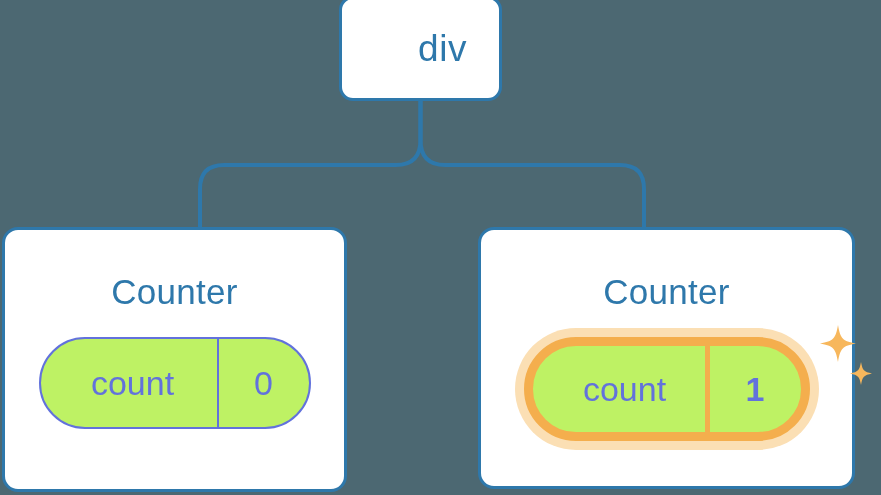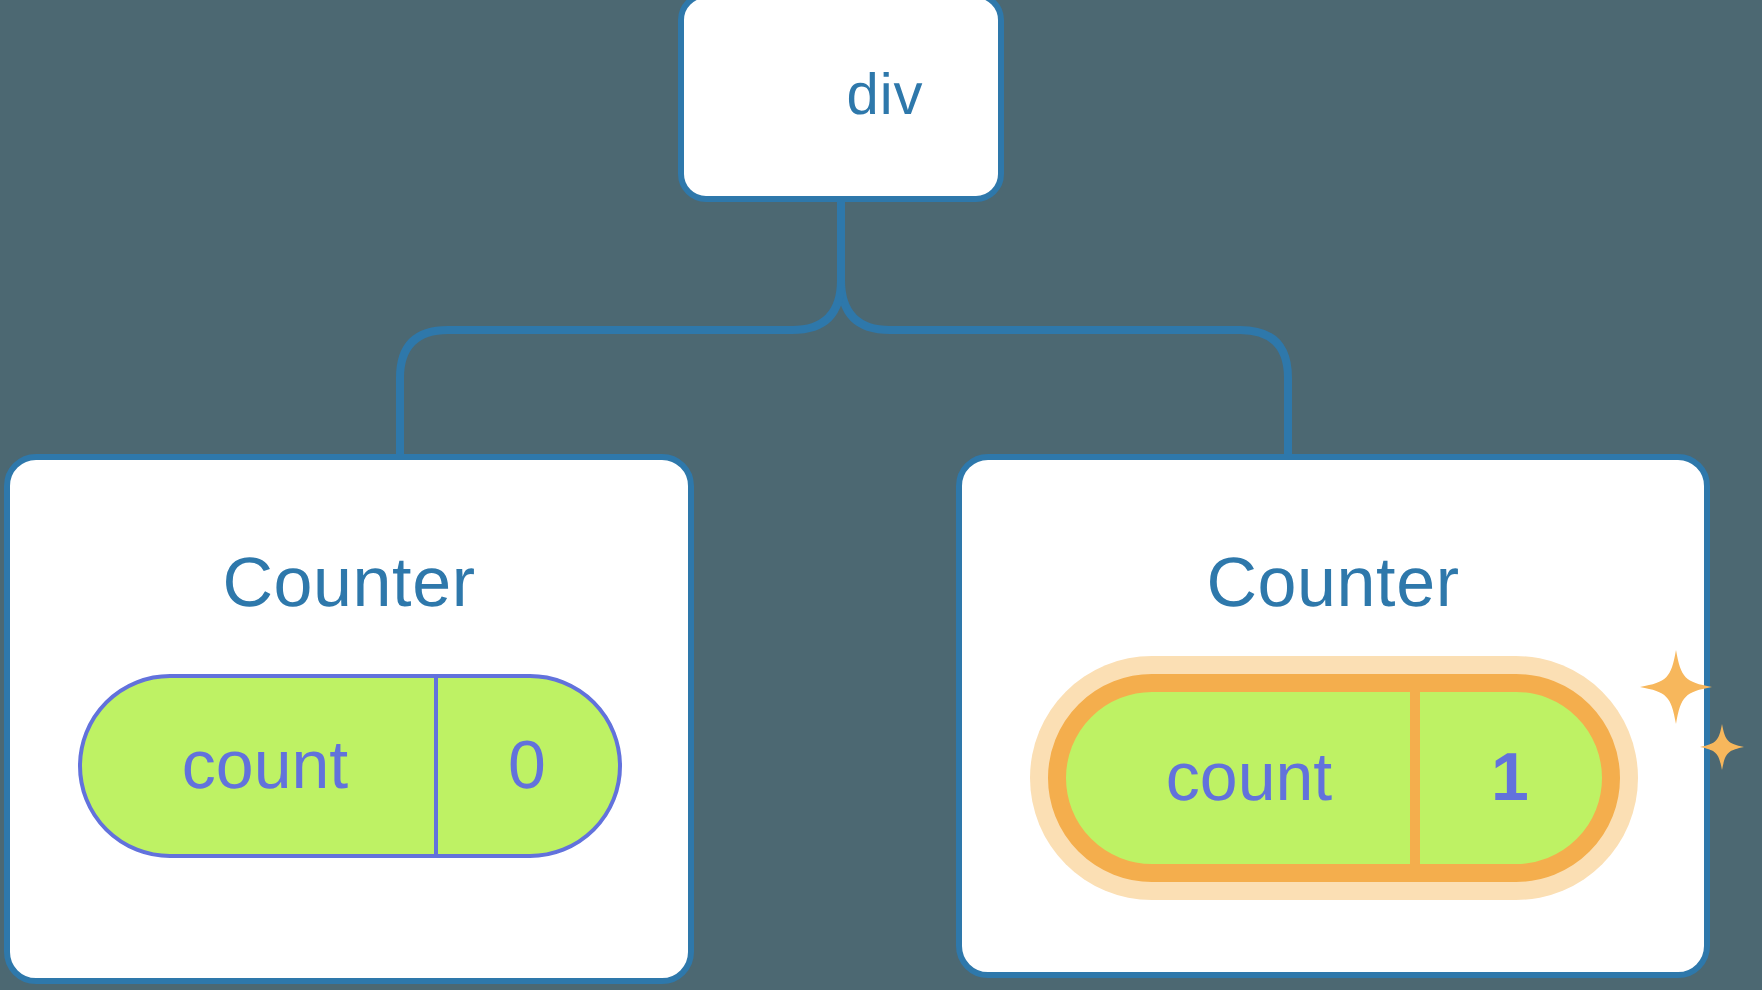--- a/index.html
+++ b/index.html
@@ -43,21 +43,21 @@
   
   .node-root {
     left: 339px;
     top: -4px;
     width: 163px;
     height: 105px;
     border-radius: 14px;
     justify-content: center;
   }
   .node-root .node-title {
-    font-size: 29px;
+    font-size: 37px;
     color: #2e78ab;
     line-height: 1;
     letter-spacing: 0.5px;
     margin-left: 44px;
   }
 
   
   .node-counter {
     border-radius: 16px;
     padding-top: 44px;

